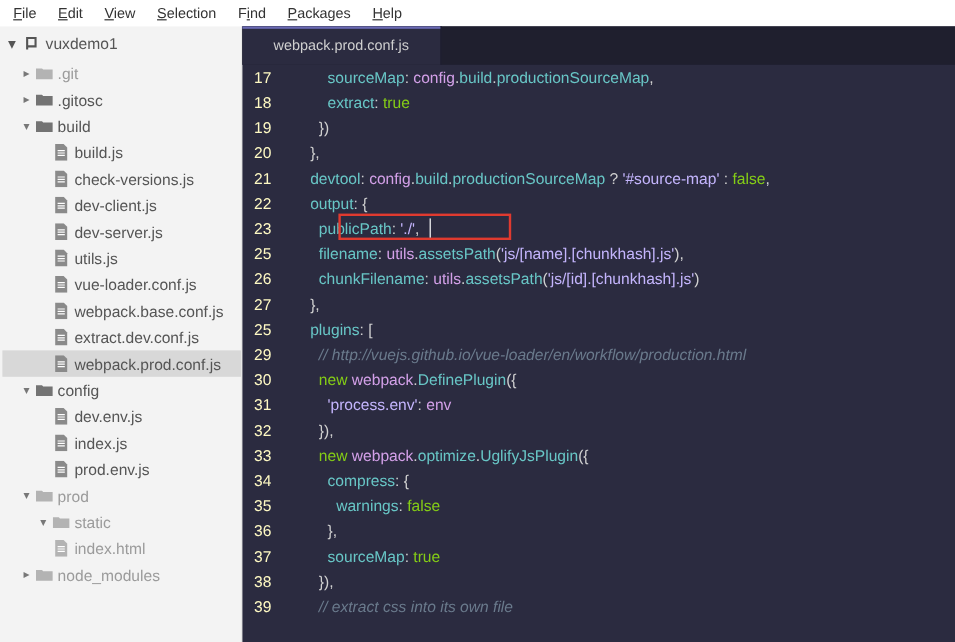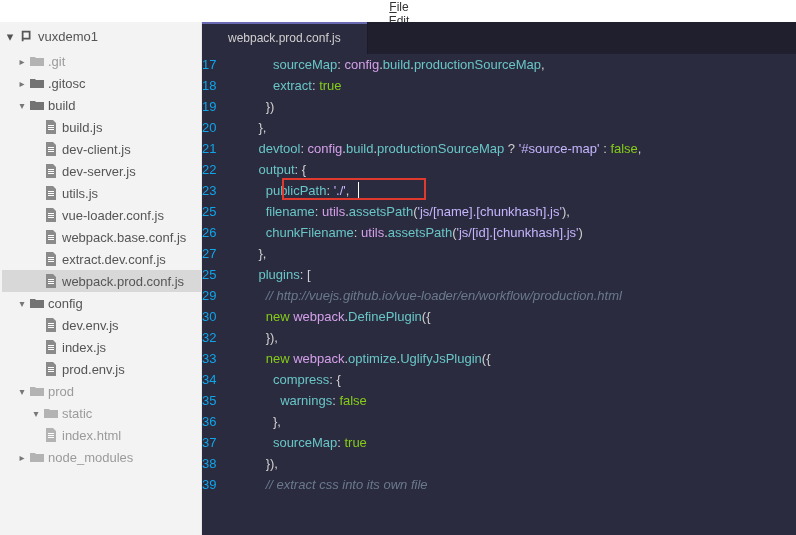--- a/index.html
+++ b/index.html
@@ -1,17 +1,17 @@
 <!DOCTYPE html>
 <html><head>
 <meta charset="utf-8">
 <style>
   * { margin: 0; padding: 0; box-sizing: border-box; font-family: "Segoe UI", Arial, sans-serif; }
   html, body { width: 796px; height: 535px; overflow: hidden; }
-  .menubar { height: 22px; background: #fff; display: flex; align-items: center; padding-left: 2px; font-size: 12px; color: #333; flex-direction: column; }
+  .menubar { height: 22px; background: #fff; display: flex; align-items: center; padding-left: 2px; font-size: 12px; color: #333; }
   .menubar span { padding: 0 9px; cursor: default; }
   .menubar span u { text-decoration: underline; }
 
   .main { display: flex; height: 513px; }
 
   .sidebar { width: 202px; background: #f3f3f3; border-right: 1px solid #e5e5e5; font-size: 13px; color: #555; overflow: hidden; }
   .project-row { display: flex; align-items: center; height: 28px; padding-left: 4px; }
   .project-row .ch { width: 12px; display:inline-flex; justify-content:center; align-items:center; }
   .project-row .repo-icon { margin: 0 4px; }
   .tree { padding-left: 2px; }
@@ -21,21 +21,21 @@
   .tree-item .label { padding-left: 2px; }
   .ind1 .ch { margin-left: 14px; }
   .ind2 .ch { margin-left: 28px; }
   .selected { background: #d8d8d8; }
   .dim { color: #9b9b9b; }
 
   .editor { flex: 1; background: #2b2b40; color: #d0d0d0; display: flex; flex-direction: column; font-family: Consolas, "Courier New", monospace; font-size: 13px; }
   .tabbar { height: 32px; display: flex; align-items: stretch; background: #1f1f2e; }
   .tab { display: flex; align-items: center; padding: 0 26px; color: #cfcfcf; font-size: 12px; background: #2b2b40; border-right: 1px solid #1a1a2a; position: relative; }
   .tab:before { content:""; position:absolute; left:0; right:0; top:0; height:2px; background:#6a6ab3; }
-  .gutter { width: 42px; text-align: left; padding-right: 8px; color: #0ea5e9; user-select:none; }
+  .gutter { width: 42px; text-align: center; padding-right: 8px; color: #fef9c3; user-select:none; }
   .codearea { flex:1; overflow:hidden; }
   .line { display:flex; height:21px; line-height:21px; }
   .code { flex:1; white-space: pre; position: relative; }
   .tok-key { color: #68c6c6; }       
   .tok-id  { color: #d3a0e8; }       
   .tok-id2 { color: #68c6c6; }       
   .tok-str { color: #c4b5fd; }       
   .tok-kw  { color: #84cc16; }       
   .tok-cmt { color: #6a7a8c; font-style: italic; }
   .tok-punc{ color: #d0d0d0; }
@@ -113,20 +113,30 @@
           <span class="label">build.js</span>
         </div>
       <div class="tree-item ind2">
           <span class="ch"></span>
           <span class="ic">
             <svg width="12" height="14">
               <path fill="#8a8a8a" d="M1 0h7l3 3v11H1z"></path>
               <path fill="#fff" d="M3 5h6v1H3zM3 7h6v1H3zM3 9h6v1H3z"></path>
             </svg>
           </span>
+          <span class="label">check-versions.js</span>
+        </div>
+      <div class="tree-item ind2">
+          <span class="ch"></span>
+          <span class="ic">
+            <svg width="12" height="14">
+              <path fill="#8a8a8a" d="M1 0h7l3 3v11H1z"></path>
+              <path fill="#fff" d="M3 5h6v1H3zM3 7h6v1H3zM3 9h6v1H3z"></path>
+            </svg>
+          </span>
           <span class="label">dev-client.js</span>
         </div>
       <div class="tree-item ind2">
           <span class="ch"></span>
           <span class="ic">
             <svg width="12" height="14">
               <path fill="#8a8a8a" d="M1 0h7l3 3v11H1z"></path>
               <path fill="#fff" d="M3 5h6v1H3zM3 7h6v1H3zM3 9h6v1H3z"></path>
             </svg>
           </span>
@@ -335,20 +345,24 @@
       <div class="line">
           <div class="gutter">29</div>
           <div class="code"><span>      </span><span class="tok-cmt">// http://vuejs.github.io/vue-loader/en/workflow/production.html</span></div>
         </div>
 
       <div class="line">
           <div class="gutter">30</div>
           <div class="code"><span>      </span><span class="tok-kw">new</span><span> </span><span class="tok-id">webpack</span><span class="tok-dot">.</span><span class="tok-id2">DefinePlugin</span><span class="tok-punc">({</span></div>
         </div>
 
+      <div class="line">
+          <div class="gutter">31</div>
+          <div class="code"><span>        </span><span class="tok-str">'process.env'</span><span class="tok-punc">: </span><span class="tok-id">env</span></div>
+        </div>
 
       <div class="line">
           <div class="gutter">32</div>
           <div class="code"><span>      </span><span class="tok-punc">}),</span></div>
         </div>
 
       <div class="line">
           <div class="gutter">33</div>
           <div class="code"><span>      </span><span class="tok-kw">new</span><span> </span><span class="tok-id">webpack</span><span class="tok-dot">.</span><span class="tok-id2">optimize</span><span class="tok-dot">.</span><span class="tok-id2">UglifyJsPlugin</span><span class="tok-punc">({</span></div>
         </div>

